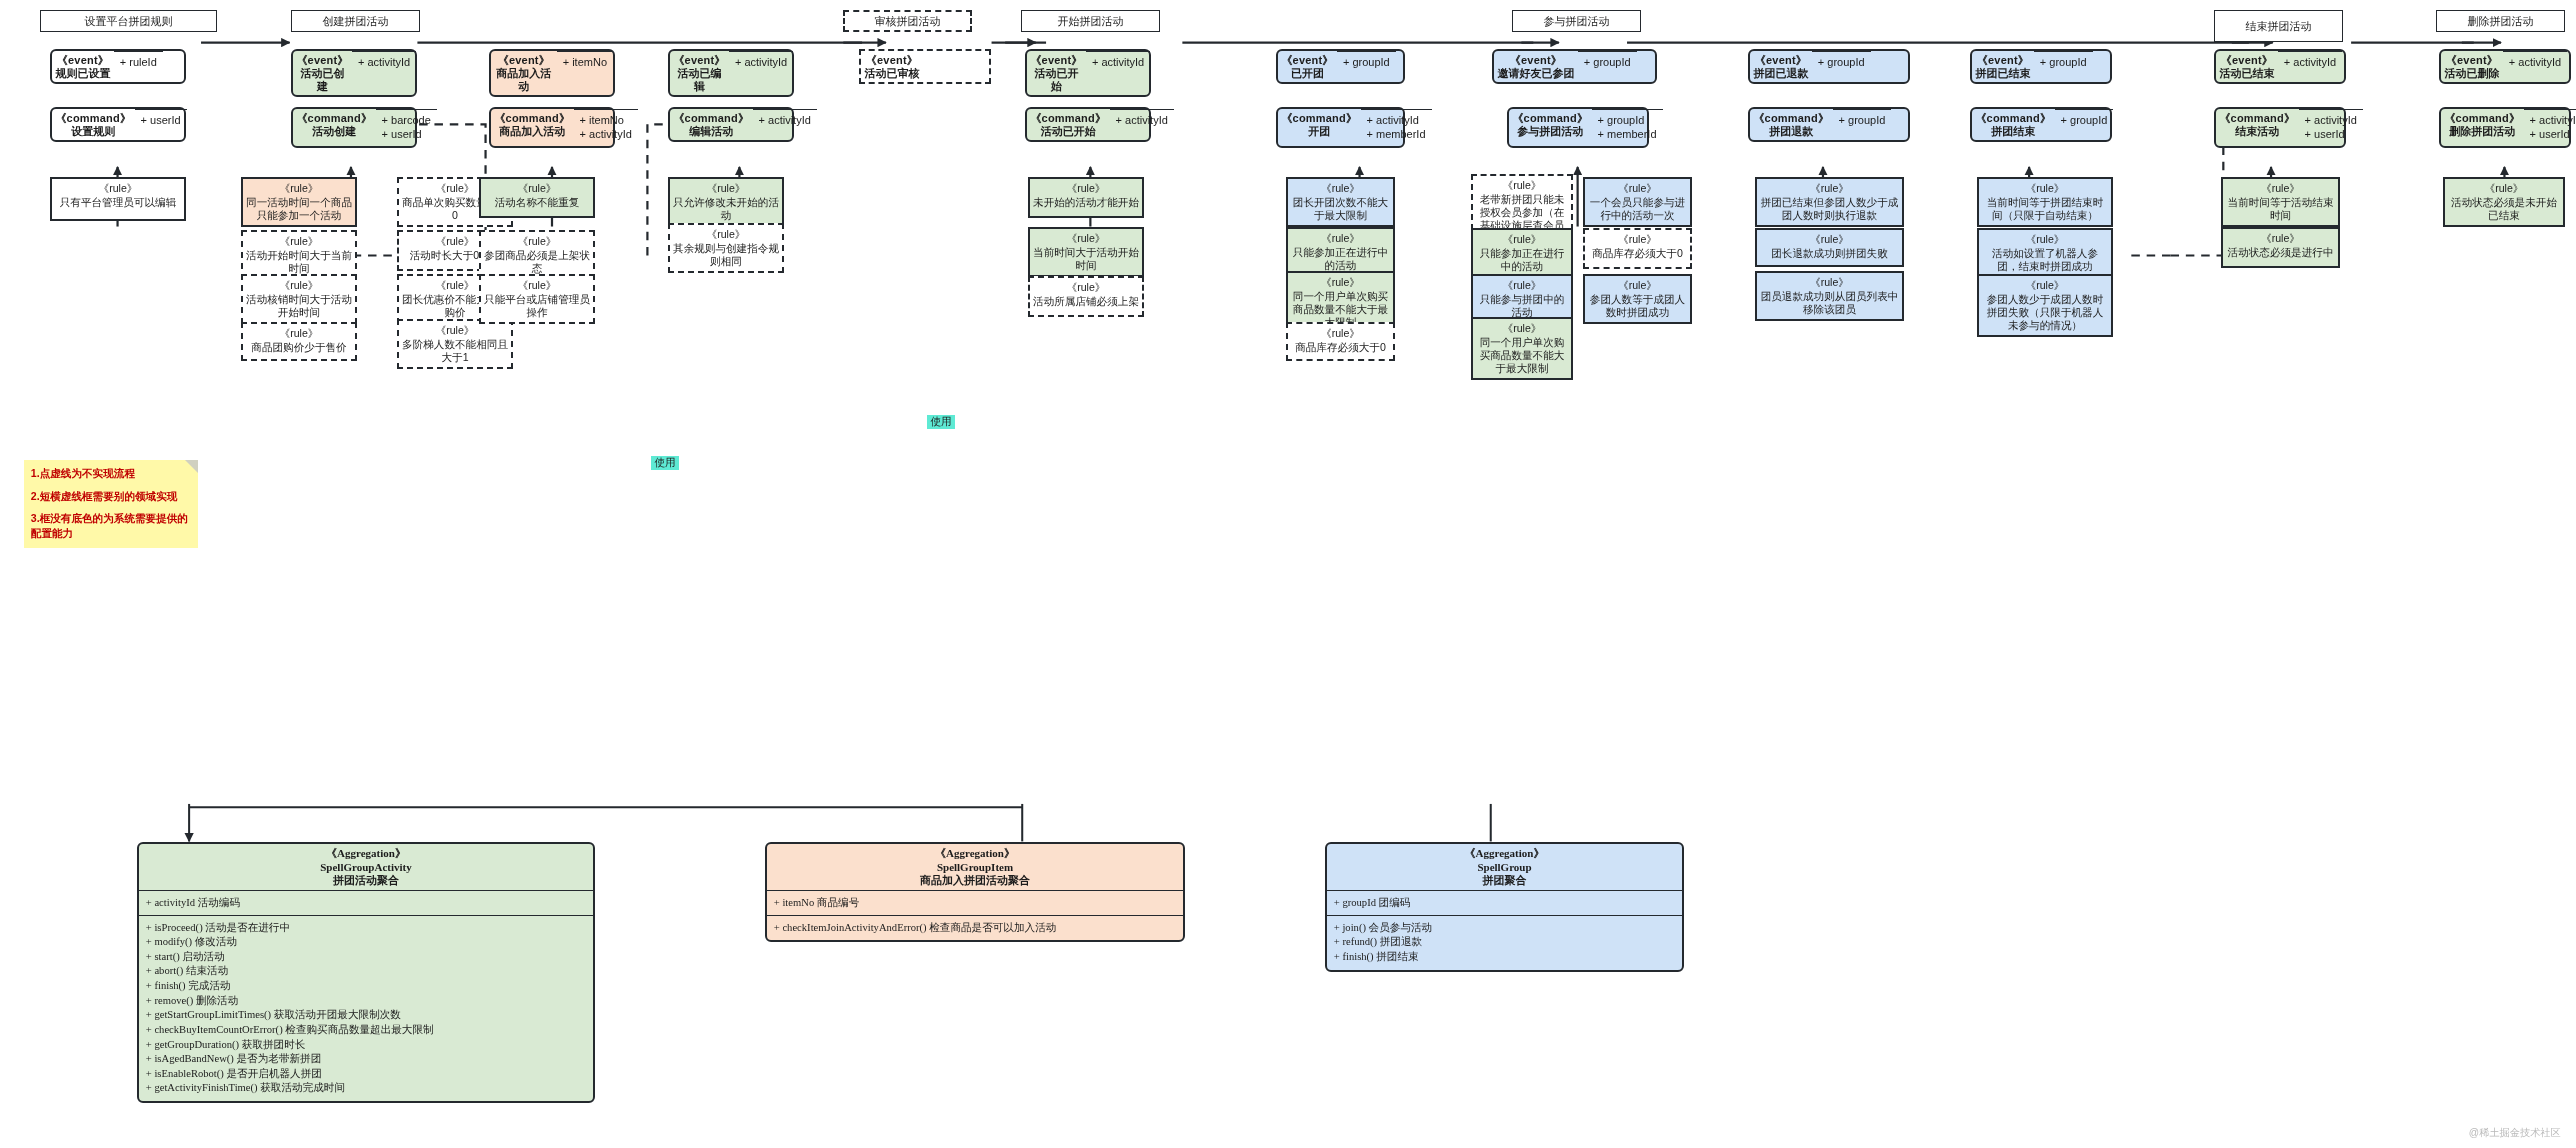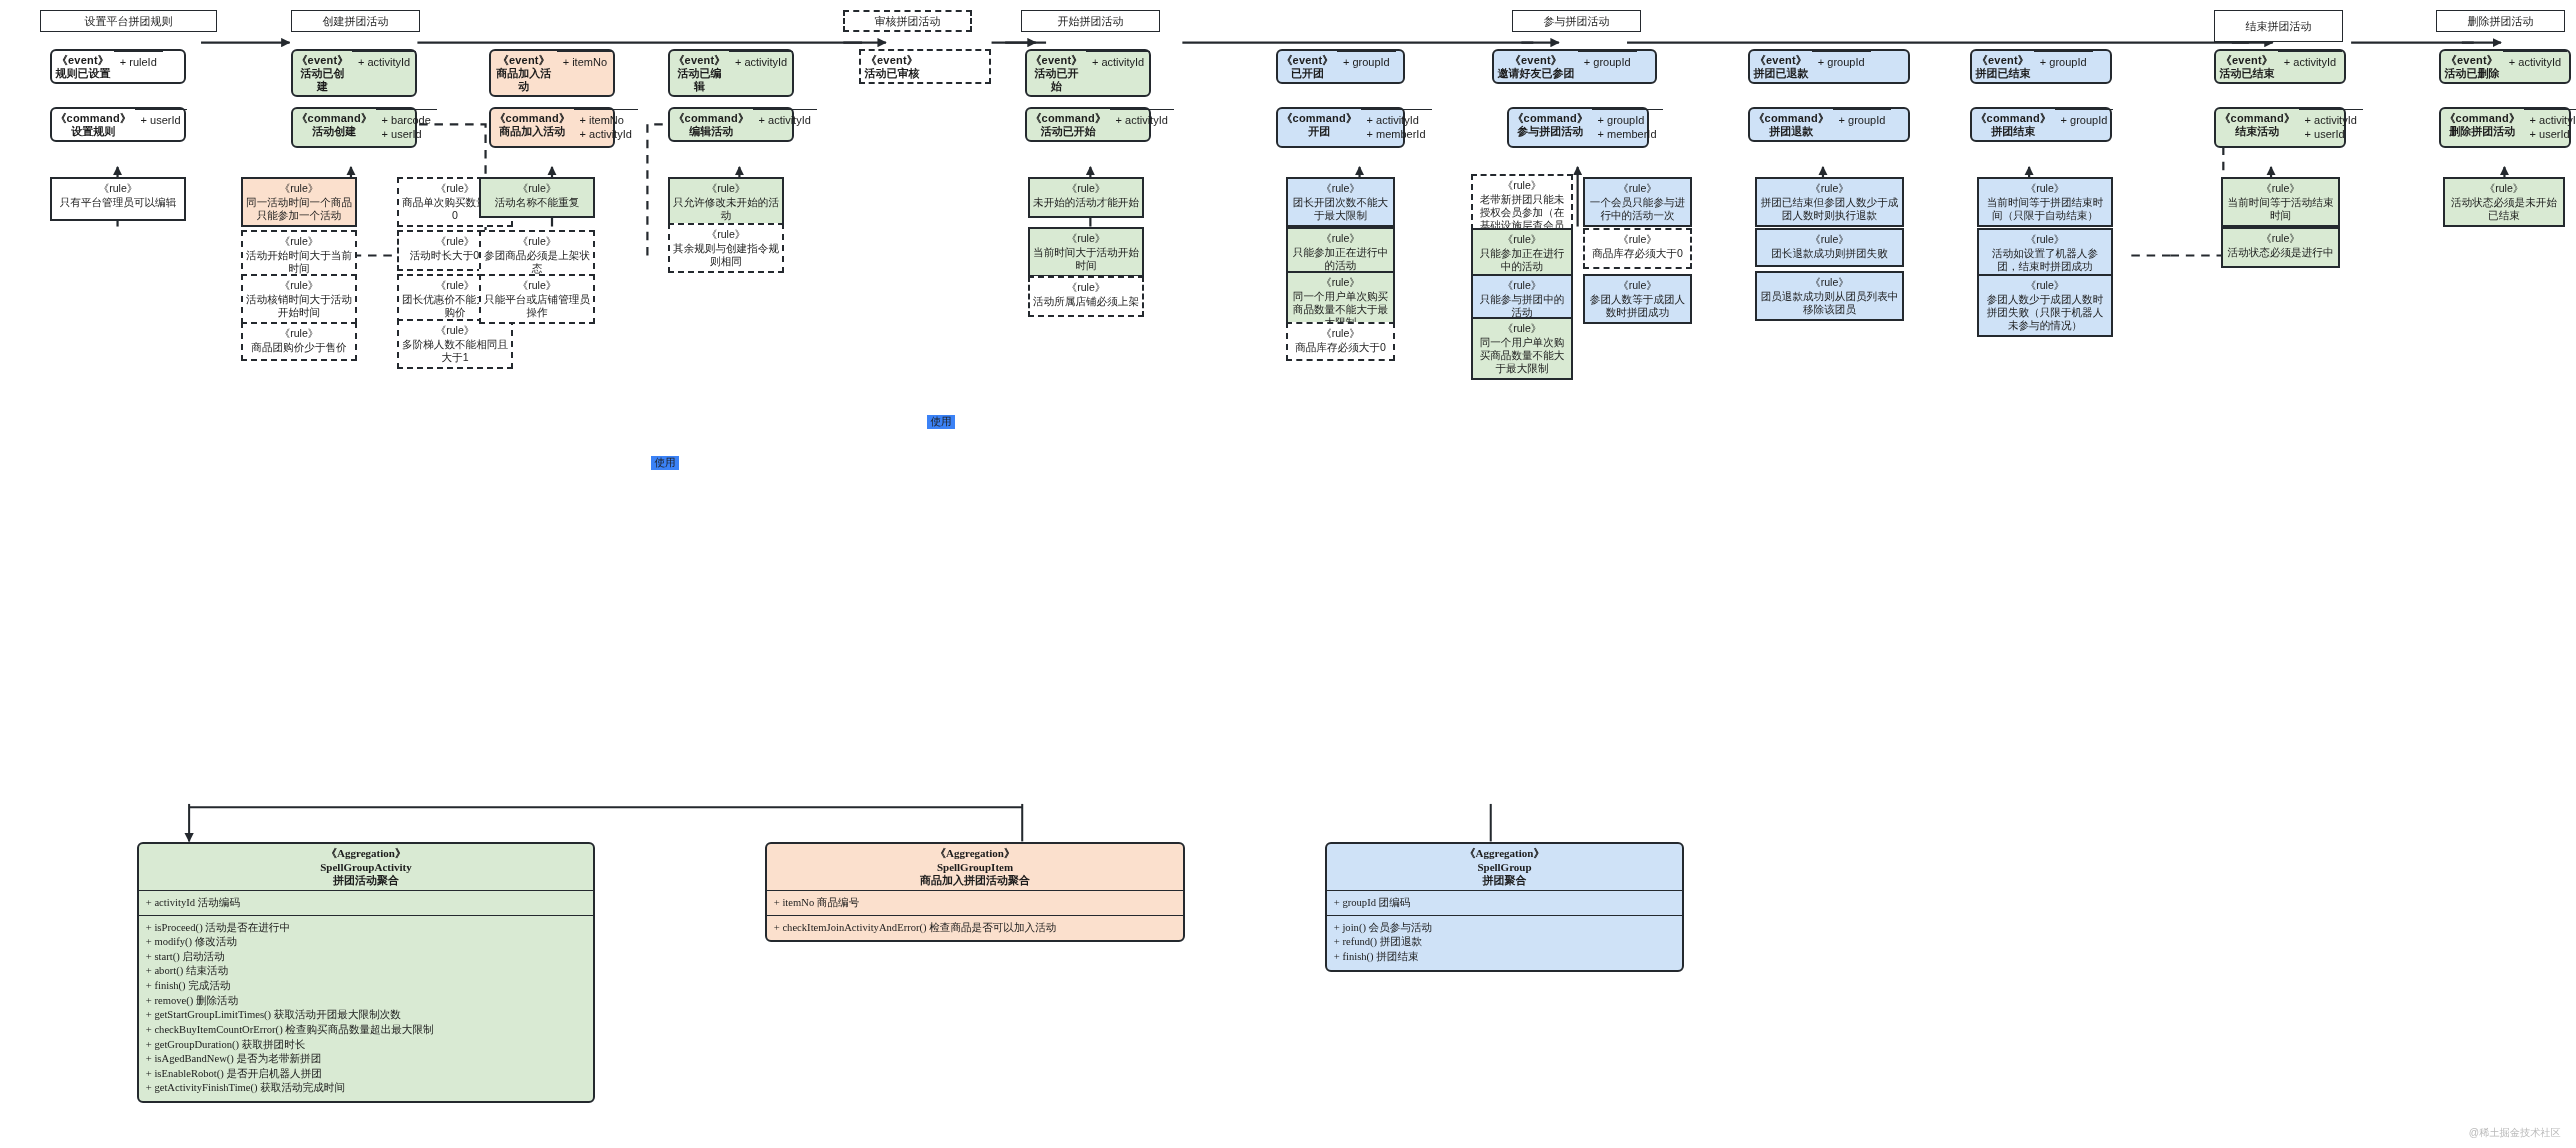--- a/index.html
+++ b/index.html
@@ -53,21 +53,21 @@
   .agg{position:absolute;box-sizing:border-box;border:2px solid #24292e;
        border-radius:6px;display:flex;flex-direction:column;font-family:Liberation Serif, serif;}
   .agg .hdr{text-align:center;padding:3.4px 3.4px 3.4px;line-height:1.2;}
   .agg .hdr .ster{font-weight:bold;font-size:11px;}
   .agg .hdr .nm{font-weight:bold;font-size:11px;}
   .agg .hdr .cn{font-weight:bold;font-size:11px;}
   .agg .sep{border-top:1.9px solid #24292e;}
   .agg .sec{padding:4.3px 6.8px 5.1px;font-size:10.6px;line-height:1.38;}
   .agg .sec div{white-space:nowrap;}
 
-  .edgelabel{position:absolute;background:#3b82f6;font-size:10.6px;padding:0 3.4px;}
+  .edgelabel{position:absolute;background:#5eead4;font-size:10.6px;padding:0 3.4px;}
   .watermark{position:absolute;font-size:10.2px;color:#b9b9b9;}
 </style>
 </head>
 <body>
 
 <div id="canvas">
 
   <svg class="wires" viewBox="0 0 3024 1348" preserveAspectRatio="none">
     <defs>
       <marker id="arr" markerWidth="9" markerHeight="9" refX="8" refY="4.5" orient="auto" markerUnits="userSpaceOnUse">
@@ -496,20 +496,26 @@
       <div class="txt">当前时间等于活动结束时间</div>
     </div>
     <div class="rule green" style="left: 2221px; top: 227px; width: 119px; min-height: 41px;">
       <div class="ster">《rule》</div>
       <div class="txt">活动状态必须是进行中</div>
     </div>
     <div class="rule green" style="left: 2443px; top: 177px; width: 122px; min-height: 44px;">
       <div class="ster">《rule》</div>
       <div class="txt">活动状态必须是未开始已结束</div>
     </div>
+    <div class="note" style="left: 24px; top: 460px; width: 174px; min-height: 77px;">
+      <div class="fold"></div>
+      <p>1.点虚线为不实现流程</p>
+      <p>2.短横虚线框需要别的领域实现</p>
+      <p>3.框没有底色的为系统需要提供的配置能力</p>
+    </div>
     <div class="agg green" style="left: 137px; top: 842px; width: 458px;">
       <div class="hdr">
         <div class="ster">《Aggregation》</div>
         <div class="nm">SpellGroupActivity</div>
         <div class="cn">拼团活动聚合</div>
       </div>
       <div class="sec sep">
         <div>+ activityId 活动编码</div>
       </div>
       <div class="sec sep">

